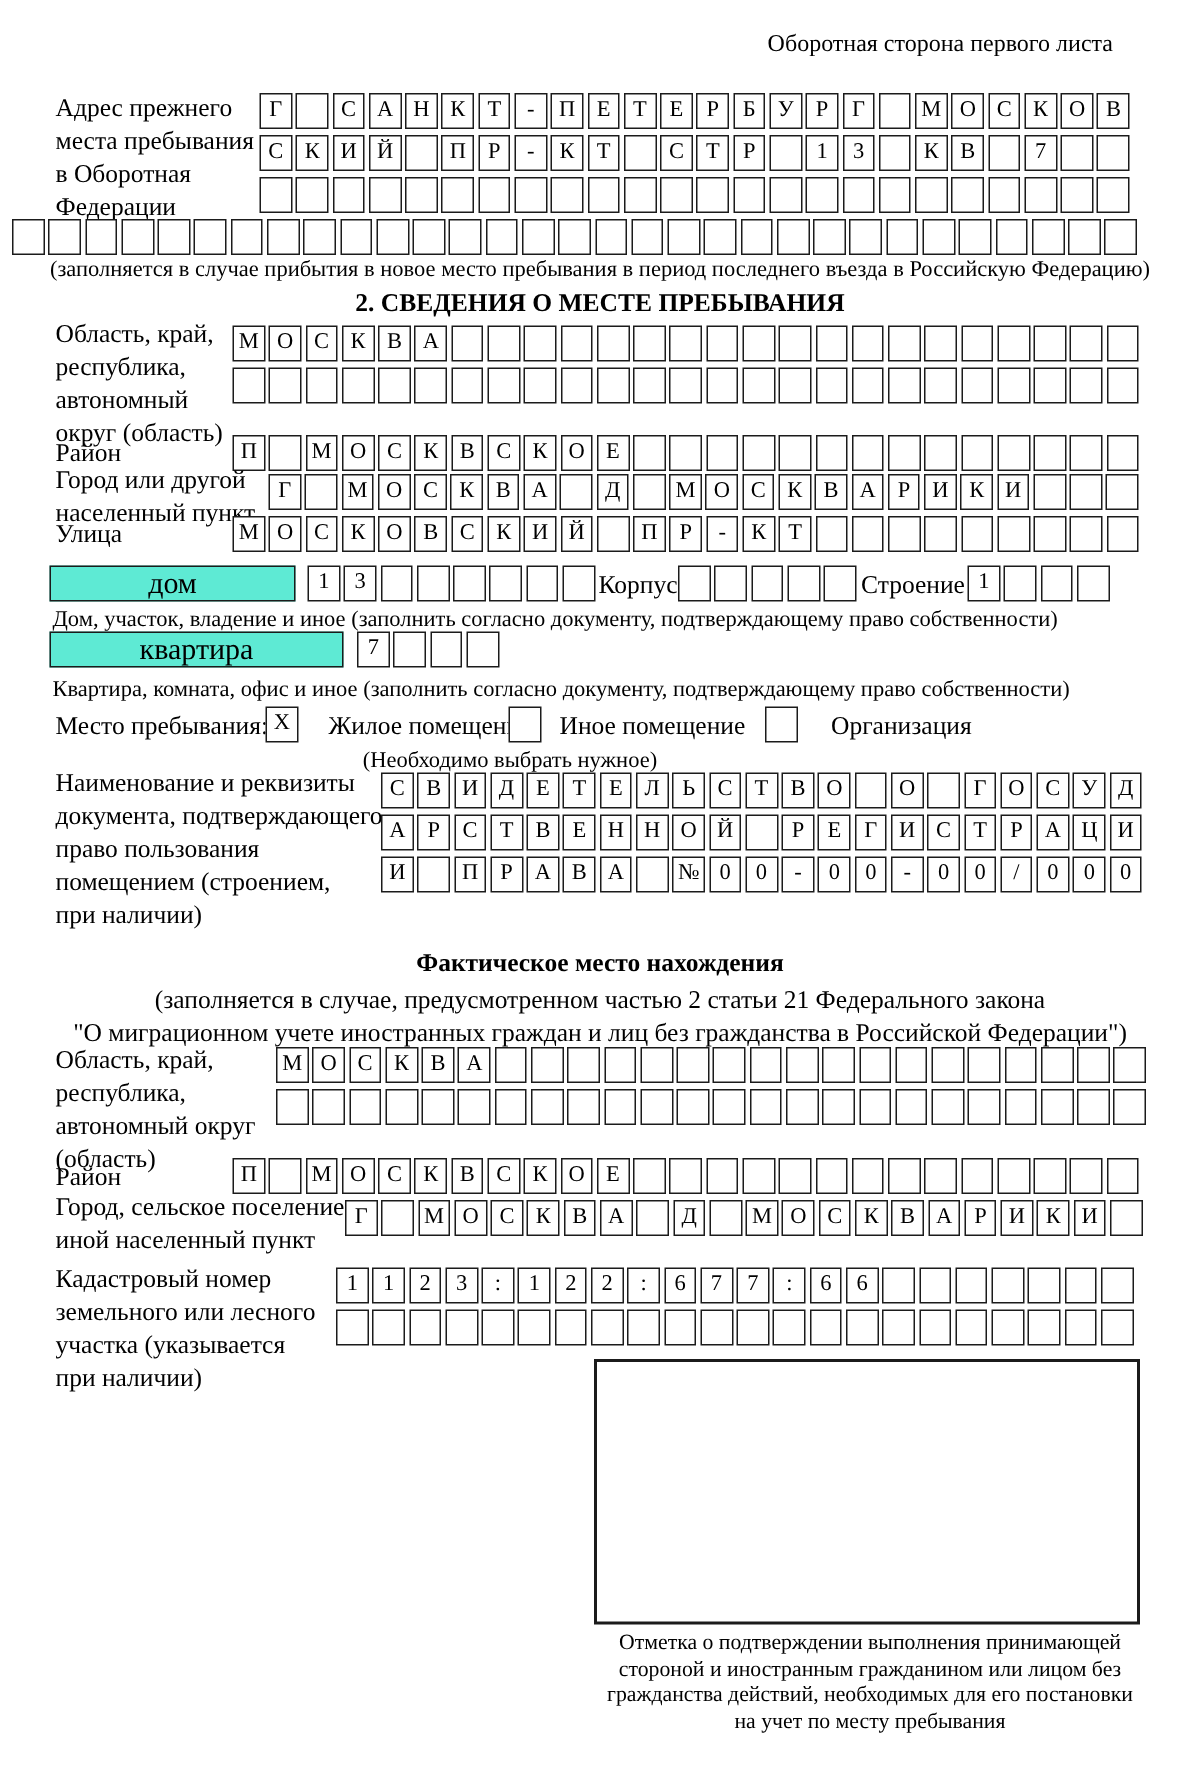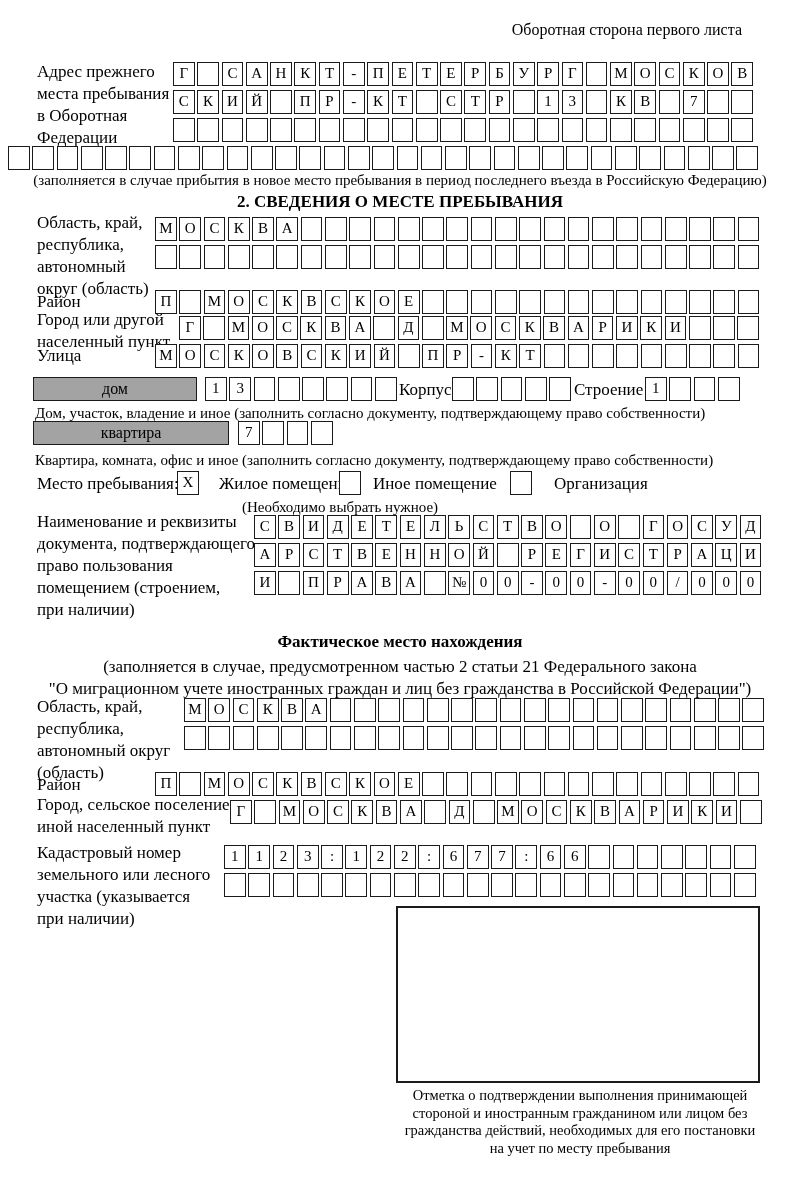--- a/index.html
+++ b/index.html
@@ -9,21 +9,21 @@
   .lbl { font-size:17px; line-height:22px; white-space:nowrap; }
   .lines .line { display:block; }
   .cap { font-size:15px; line-height:19px; white-space:nowrap; }
   .title { font-size:17px; font-weight:bold; white-space:nowrap; }
   .center { text-align:center; white-space:normal; }
   .grid { position:absolute; display:flex; gap:2.6px; }
   .cell { width:21.7px; height:23.5px; box-sizing:border-box; border:1.6px solid #1b1b1b;
           display:flex; align-items:center; justify-content:center;
           font-size:15px; line-height:1; flex:0 0 auto; background:#fff; }
   .widebox { position:absolute; box-sizing:border-box; height:24px; border:1.6px solid #1b1b1b;
-             display:flex; align-items:center; justify-content:center; font-size:16px; background:#a3a3a3; }
+             display:flex; align-items:center; justify-content:center; font-size:20px; background:#5eead4; }
   .stampbox { position:absolute; box-sizing:border-box; border:2px solid #1b1b1b; background:#fff; }
   .note-sm { font-size:17px; line-height:22px; }
   .stamp-cap { font-size:14.5px; line-height:17.5px; }
 </style>
 </head>
 <body>
 
 <div class="page">
 
   <div class="abs lbl" style="top:19px; right:58px; font-size:16px;">Оборотная сторона первого листа</div>

